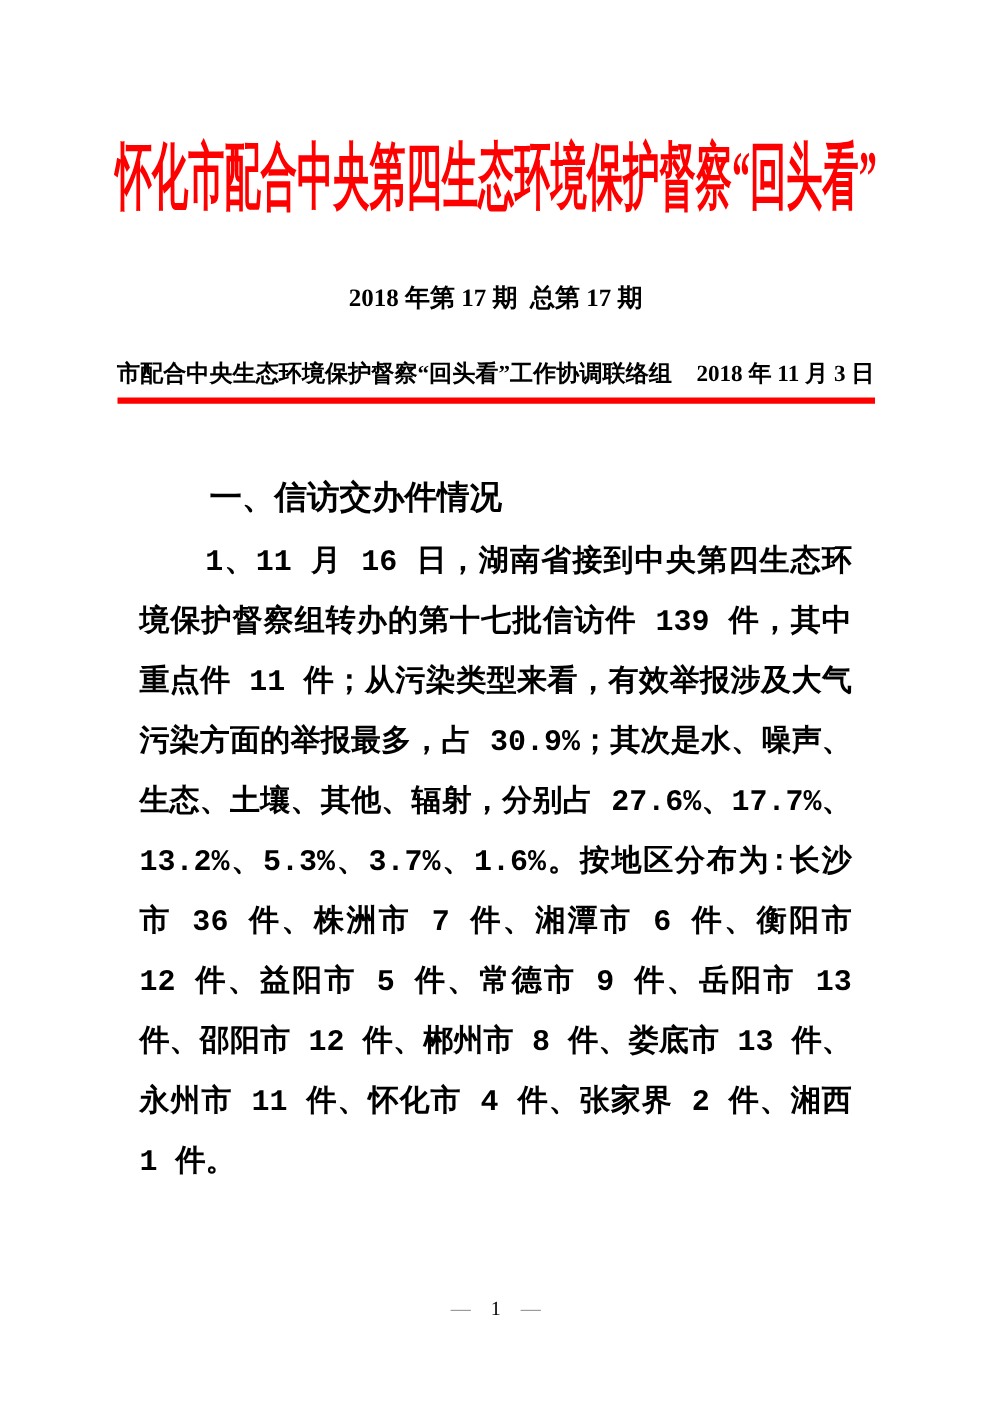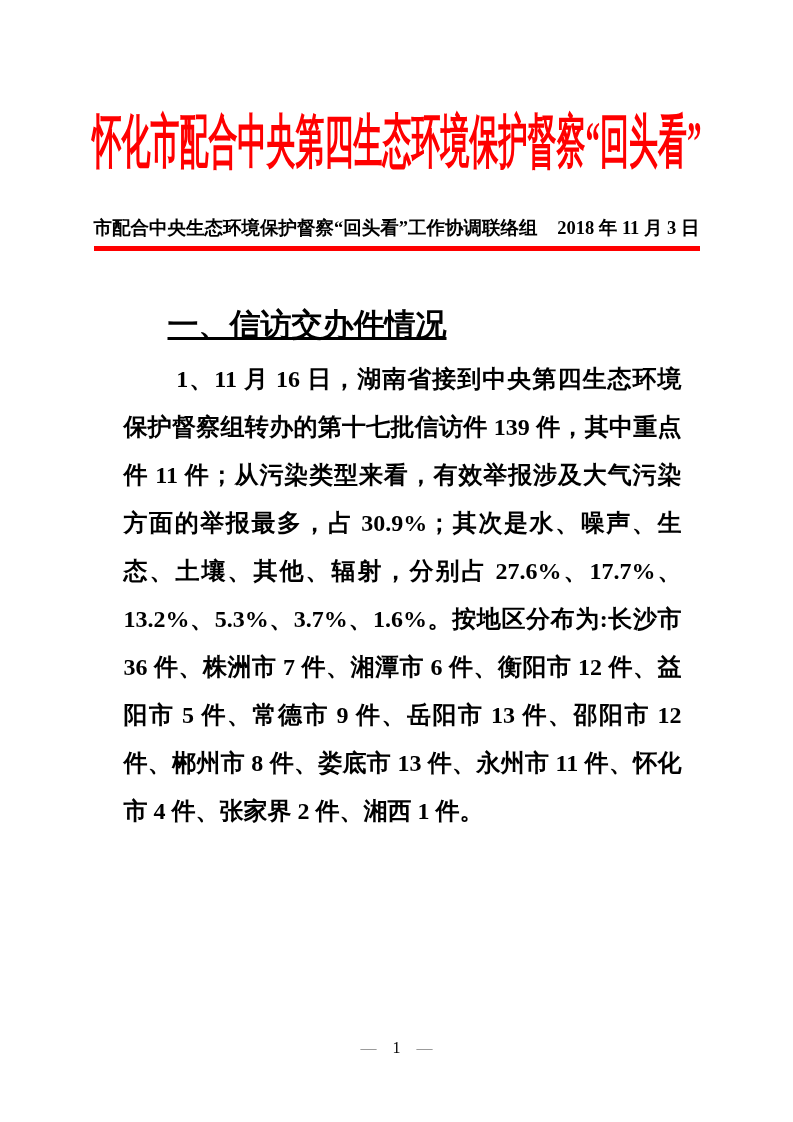--- a/index.html
+++ b/index.html
@@ -63,28 +63,27 @@
     height: 5px;
     margin: 6px auto 0;
     background: var(--accent);
   }
   
   .doc-body { width: 570px; margin: 58px auto 0; }
   .section-heading {
     margin: 0;
     font-family: "Liberation Sans", sans-serif;
     font-weight: bold;
-    font-size: 31px;
+    font-size: 26px;
     line-height: 32px;
     text-indent: 56px;
-    text-decoration: underline;
   }
   .para {
-    margin: 14px 0 0 12px;
-    font-family: Liberation Serif, serif;
+    margin: 14px 0 0 0;
+    font-family: Liberation Mono, monospace;
     font-weight: bold;
     font-size: 24px;
     line-height: 48px;
     text-align: justify;
     text-indent: 2.2em;
   }
   .para + .para { margin-top: 0; }
   
   .page-footer {
     position: absolute;
@@ -100,20 +99,21 @@
 </style>
 </head>
 <body>
 
 <div class="page">
 
   <header class="masthead">
     <div class="title1-wrap">
       <span class="title1">怀化市配合中央第四生态环境保护督察“回头看”</span>
     </div>
+    <div class="issue-line">2018 年第 17 期  总第 17 期</div>
     <div class="issuer-row">
       <span class="issuer">市配合中央生态环境保护督察“回头看”工作协调联络组</span>
       <span class="issue-date">2018 年 11 月 3 日</span>
     </div>
     <div class="red-rule"></div>
   </header>
 
   <main class="doc-body">
     <h2 class="section-heading">一、信访交办件情况</h2>
     <p class="para">1、11 月 16 日，湖南省接到中央第四生态环境保护督察组转办的第十七批信访件 139 件，其中重点件 11 件；从污染类型来看，有效举报涉及大气污染方面的举报最多，占 30.9%；其次是水、噪声、生态、土壤、其他、辐射，分别占 27.6%、17.7%、13.2%、5.3%、3.7%、1.6%。按地区分布为:长沙市 36 件、株洲市 7 件、湘潭市 6 件、衡阳市 12 件、益阳市 5 件、常德市 9 件、岳阳市 13 件、邵阳市 12 件、郴州市 8 件、娄底市 13 件、永州市 11 件、怀化市 4 件、张家界 2 件、湘西 1 件。</p>

